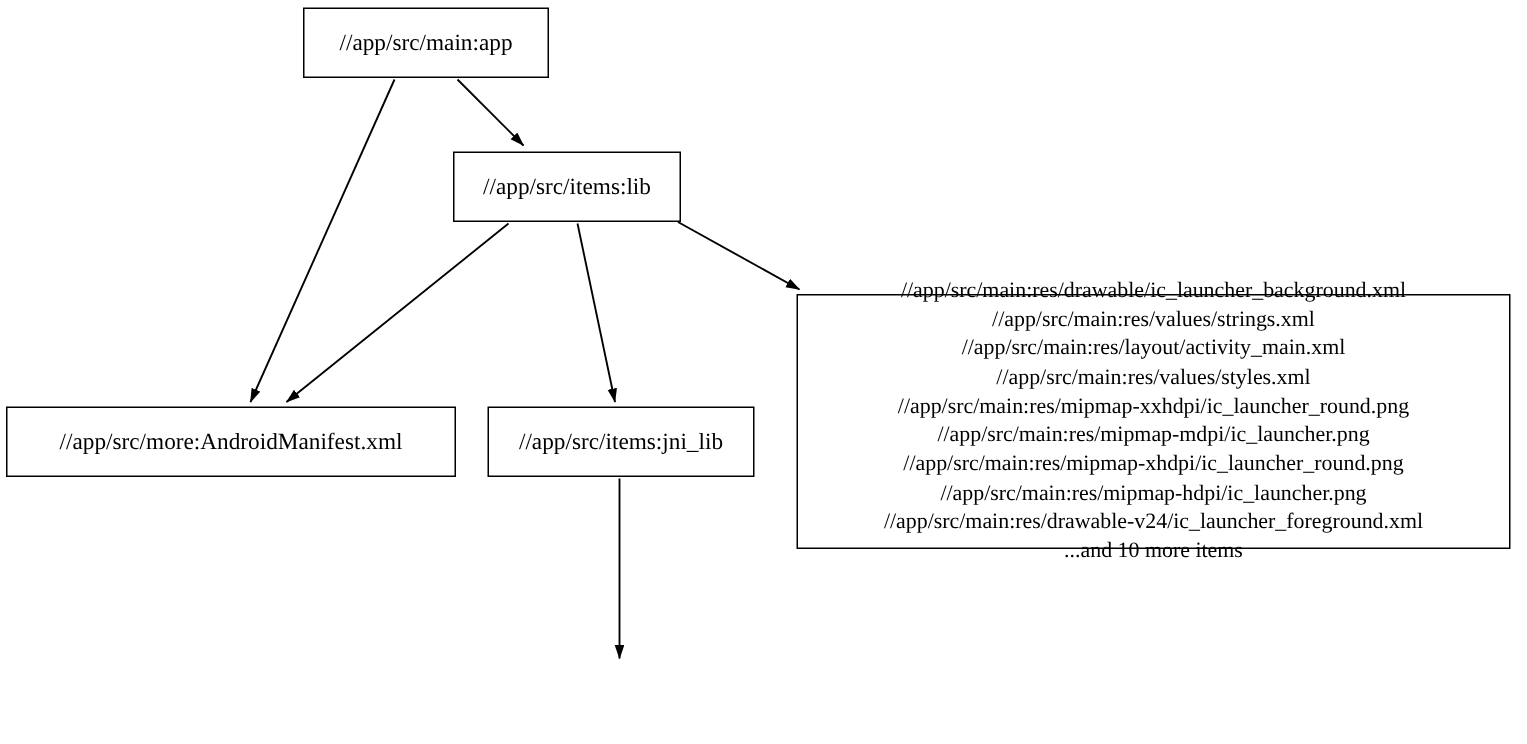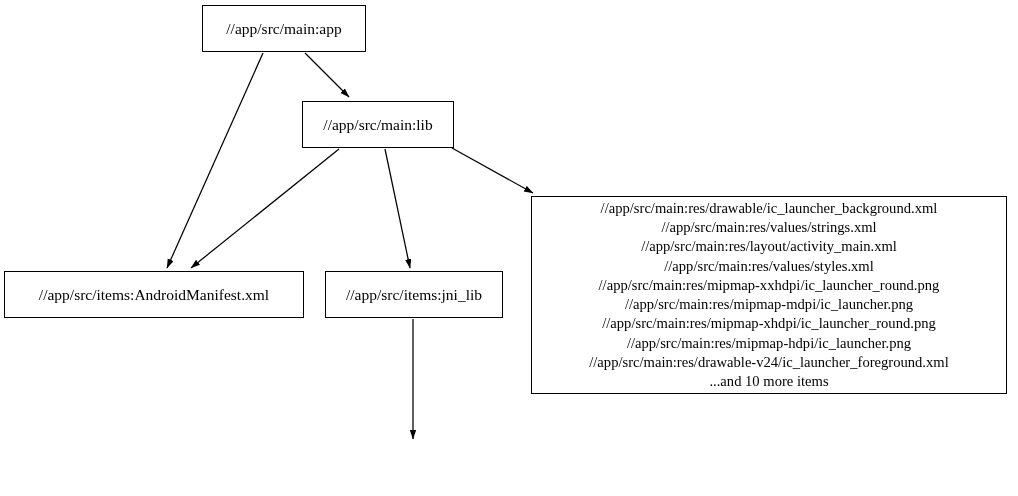--- a/index.html
+++ b/index.html
@@ -72,32 +72,32 @@
         <line x1="452" y1="148" x2="533" y2="193" stroke="#000000" marker-end="url(#arrowhead)"></line>
         <line x1="413" y1="319" x2="413" y2="439" stroke="#000000" marker-end="url(#arrowhead)"></line>
       </g>
   </svg>
 
   <div class="node" style="left: 202px; top: 5px; width: 164px; height: 47px; border-color: rgb(0, 0, 0); background: rgb(255, 255, 255); color: rgb(0, 0, 0);">
     <span class="node-label">//app/src/main:app</span>
   </div>
 
   <div class="node" style="left: 302px; top: 101px; width: 152px; height: 47px; border-color: rgb(0, 0, 0); background: rgb(255, 255, 255); color: rgb(0, 0, 0);">
-    <span class="node-label">//app/src/main:lib</span>
+    <span class="node-label">//app/src/items:lib</span>
   </div>
 
   <div class="node" style="left: 4px; top: 271px; width: 300px; height: 47px; border-color: rgb(0, 0, 0); background: rgb(255, 255, 255); color: rgb(0, 0, 0);">
-    <span class="node-label">//app/src/items:AndroidManifest.xml</span>
+    <span class="node-label">//app/src/more:AndroidManifest.xml</span>
   </div>
 
   <div class="node" style="left: 325px; top: 271px; width: 178px; height: 47px; border-color: rgb(0, 0, 0); background: rgb(255, 255, 255); color: rgb(0, 0, 0);">
     <span class="node-label">//app/src/items:jni_lib</span>
   </div>
 
-  <div class="node multiline" style="left: 531px; top: 196px; width: 476px; height: 198px; border-color: rgb(0, 0, 0); background: rgb(255, 255, 255); color: rgb(0, 0, 0);">
+  <div class="node multiline" style="left: 531px; top: 196px; width: 476px; height: 170px; border-color: rgb(0, 0, 0); background: rgb(255, 255, 255); color: rgb(0, 0, 0);">
     <span class="node-label">//app/src/main:res/drawable/ic_launcher_background.xml
 //app/src/main:res/values/strings.xml
 //app/src/main:res/layout/activity_main.xml
 //app/src/main:res/values/styles.xml
 //app/src/main:res/mipmap-xxhdpi/ic_launcher_round.png
 //app/src/main:res/mipmap-mdpi/ic_launcher.png
 //app/src/main:res/mipmap-xhdpi/ic_launcher_round.png
 //app/src/main:res/mipmap-hdpi/ic_launcher.png
 //app/src/main:res/drawable-v24/ic_launcher_foreground.xml
 ...and 10 more items</span>

